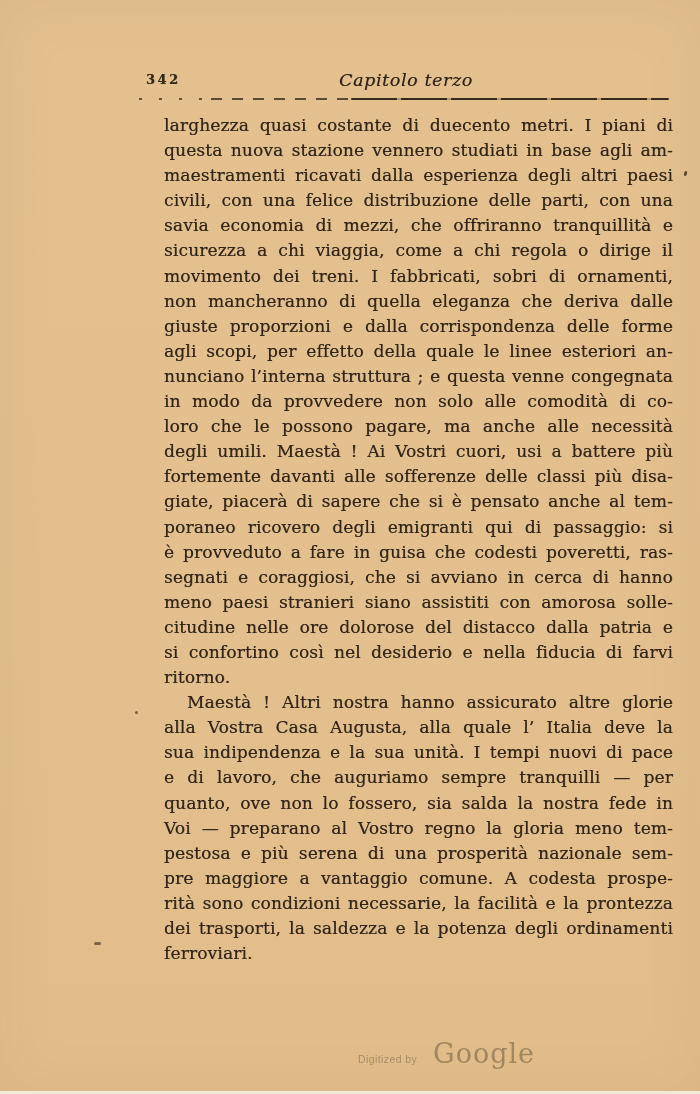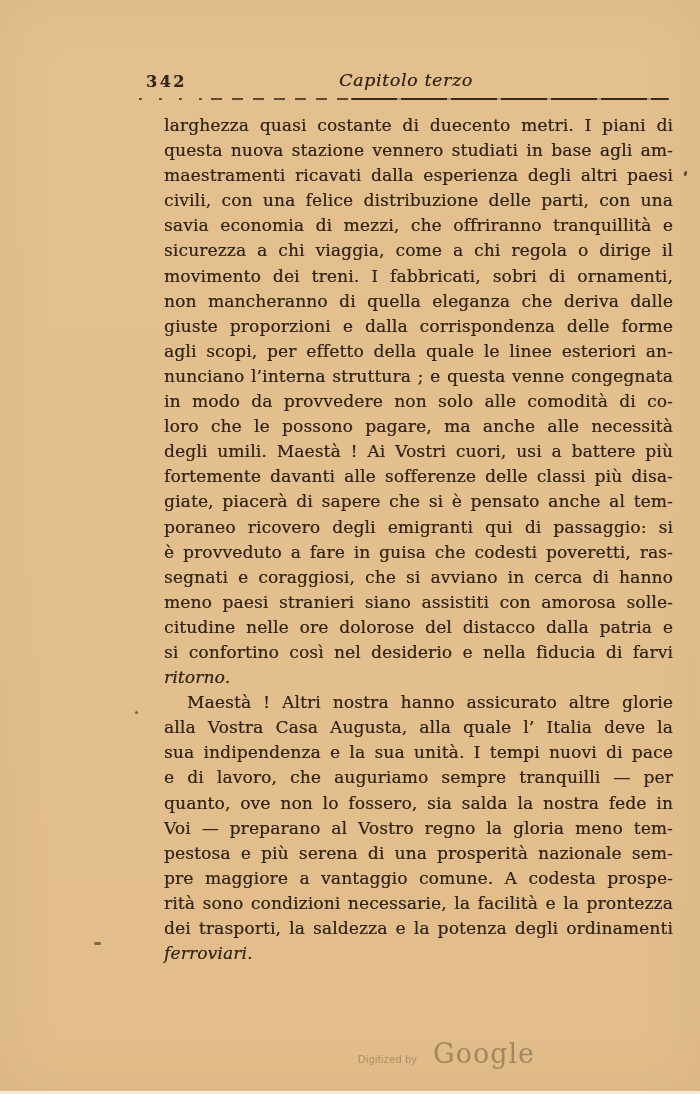--- a/index.html
+++ b/index.html
@@ -11,21 +11,21 @@
     background-image: linear-gradient(180deg, #e4c08f 0%, #e3bf8d 60%, #e2bd8a 100%);
     overflow: hidden;
     font-family: "DejaVu Serif", serif;
     color: #302417;
     box-shadow: inset 0 0 60px rgba(120, 90, 50, 0.08);
   }
   .page-number {
     position: absolute;
     left: 146px;
     top: 72px;
-    font-size: 16px;
+    font-size: 13px;
     letter-spacing: 2.5px;
     font-weight: bold;
     color: #33271a;
     text-shadow: 0.3px 0.2px 0 rgba(51, 39, 26, 0.5);
   }
   .running-header {
     position: absolute;
     left: 140px;
     top: 70px;
     width: 532px;
@@ -74,21 +74,21 @@
     text-shadow: 0.35px 0.25px 0 rgba(48, 36, 23, 0.55);
   }
   .bline {
     text-align: justify;
     text-align-last: justify;
     white-space: normal;
     height: 25.1px;
     overflow: visible;
     margin-left: 24px;
   }
-  .bline.lastline { text-align-last: left; font-style: italic; }
+  .bline.lastline { text-align-last: left; }
   .bline.indent { padding-left: 23px; }
   .watermark {
     position: absolute;
     left: 358px;
     top: 1038px;
     display: flex;
     align-items: baseline;
     color: #a1875f;
   }
   .watermark .prefix {

